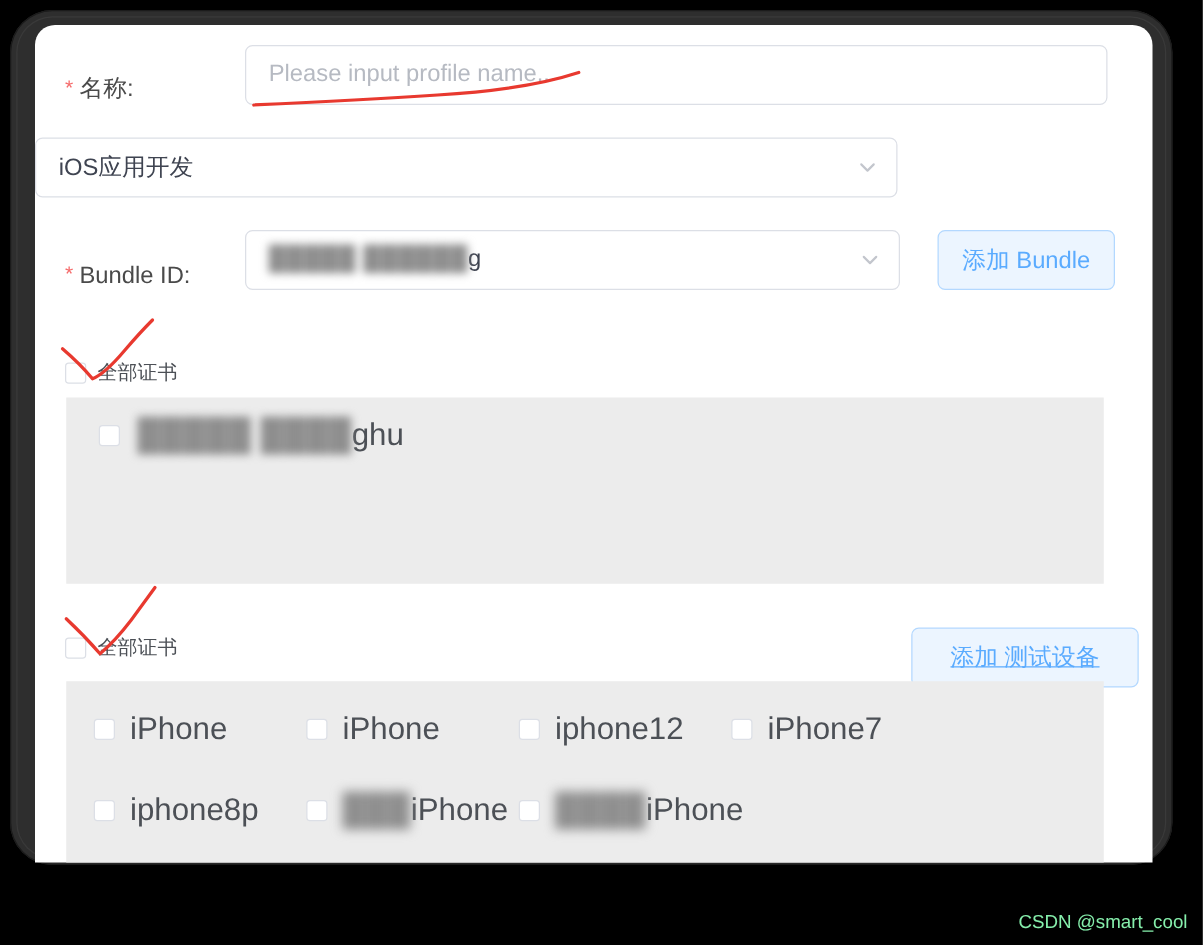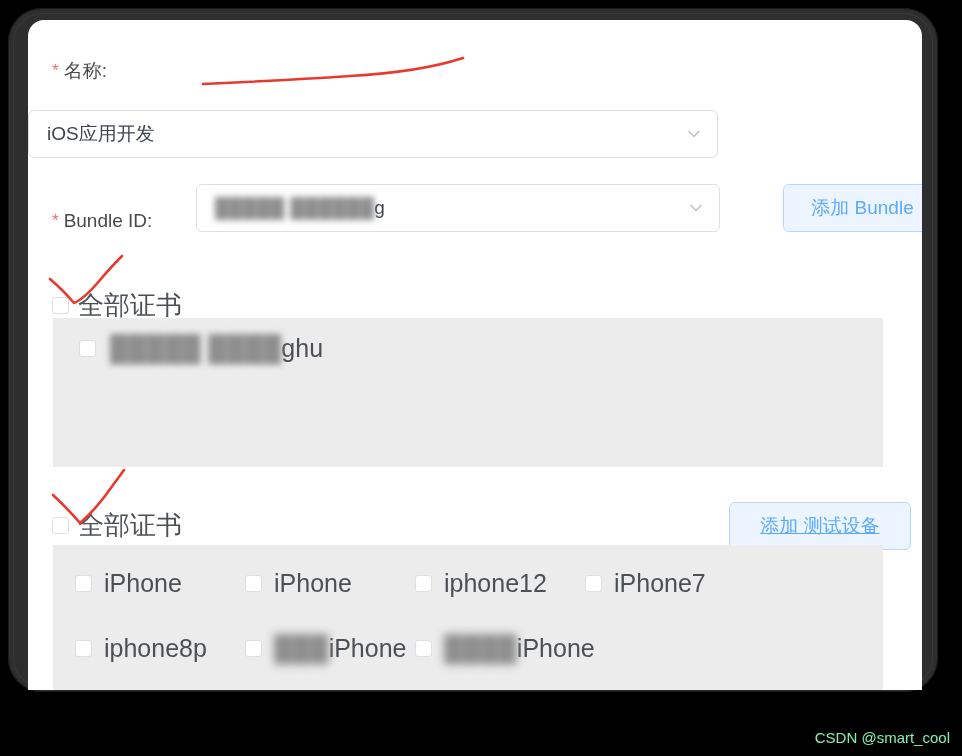--- a/index.html
+++ b/index.html
@@ -115,22 +115,22 @@
     font-size: 19px;
     display: inline-flex;
     align-items: center;
     justify-content: center;
     cursor: pointer;
     box-sizing: border-box;
     white-space: nowrap;
   }
   #add-bundle-button {
     position: absolute;
-    left: 755px;
-    width: 159px;
+    left: 722px;
+    width: 142px;
     height: 48px;
   }
   #add-device-button {
     position: absolute;
     right: 11px;
     top: 0;
     width: 182px;
     height: 48px;
     text-decoration: underline;
   }
@@ -156,21 +156,21 @@
   .cbox {
     width: 17px; height: 17px;
     border: 1px solid #dcdfe6;
     border-radius: 3px;
     background: #fff;
     box-sizing: border-box;
     flex: none;
     cursor: pointer;
   }
   .check-label {
-    font-size: 26px;
+    font-size: 16px;
     color: #4c5056;
     white-space: nowrap;
     font-family: Liberation Serif, serif;
   }
 
   
   .list-panel {
     position: absolute;
     left: 25px;
     width: 830px;
@@ -245,20 +245,23 @@
 
 <div id="screenshot-frame">
 
   <div id="device-bezel"></div>
 
   <div id="form-panel">
 
     <div class="form-row" id="row-name">
       <div class="field-label">
         <span class="req-star">*</span><span>名称:</span>
+      </div>
+      <div class="control wide">
+        <span class="placeholder-text">Please input profile name...</span>
       </div>
     </div>
 
     <div class="form-row" id="row-type">
       <div class="control wide">
         <span>iOS应用开发</span>
         <span class="chevron">
           <svg width="18" height="18" viewBox="0 0 18 18">
             <path d="M4 6.5 L9 11.5 L14 6.5" fill="none" stroke="#c3c6cd" stroke-width="1.7" stroke-linecap="round" stroke-linejoin="round"></path>
           </svg>

